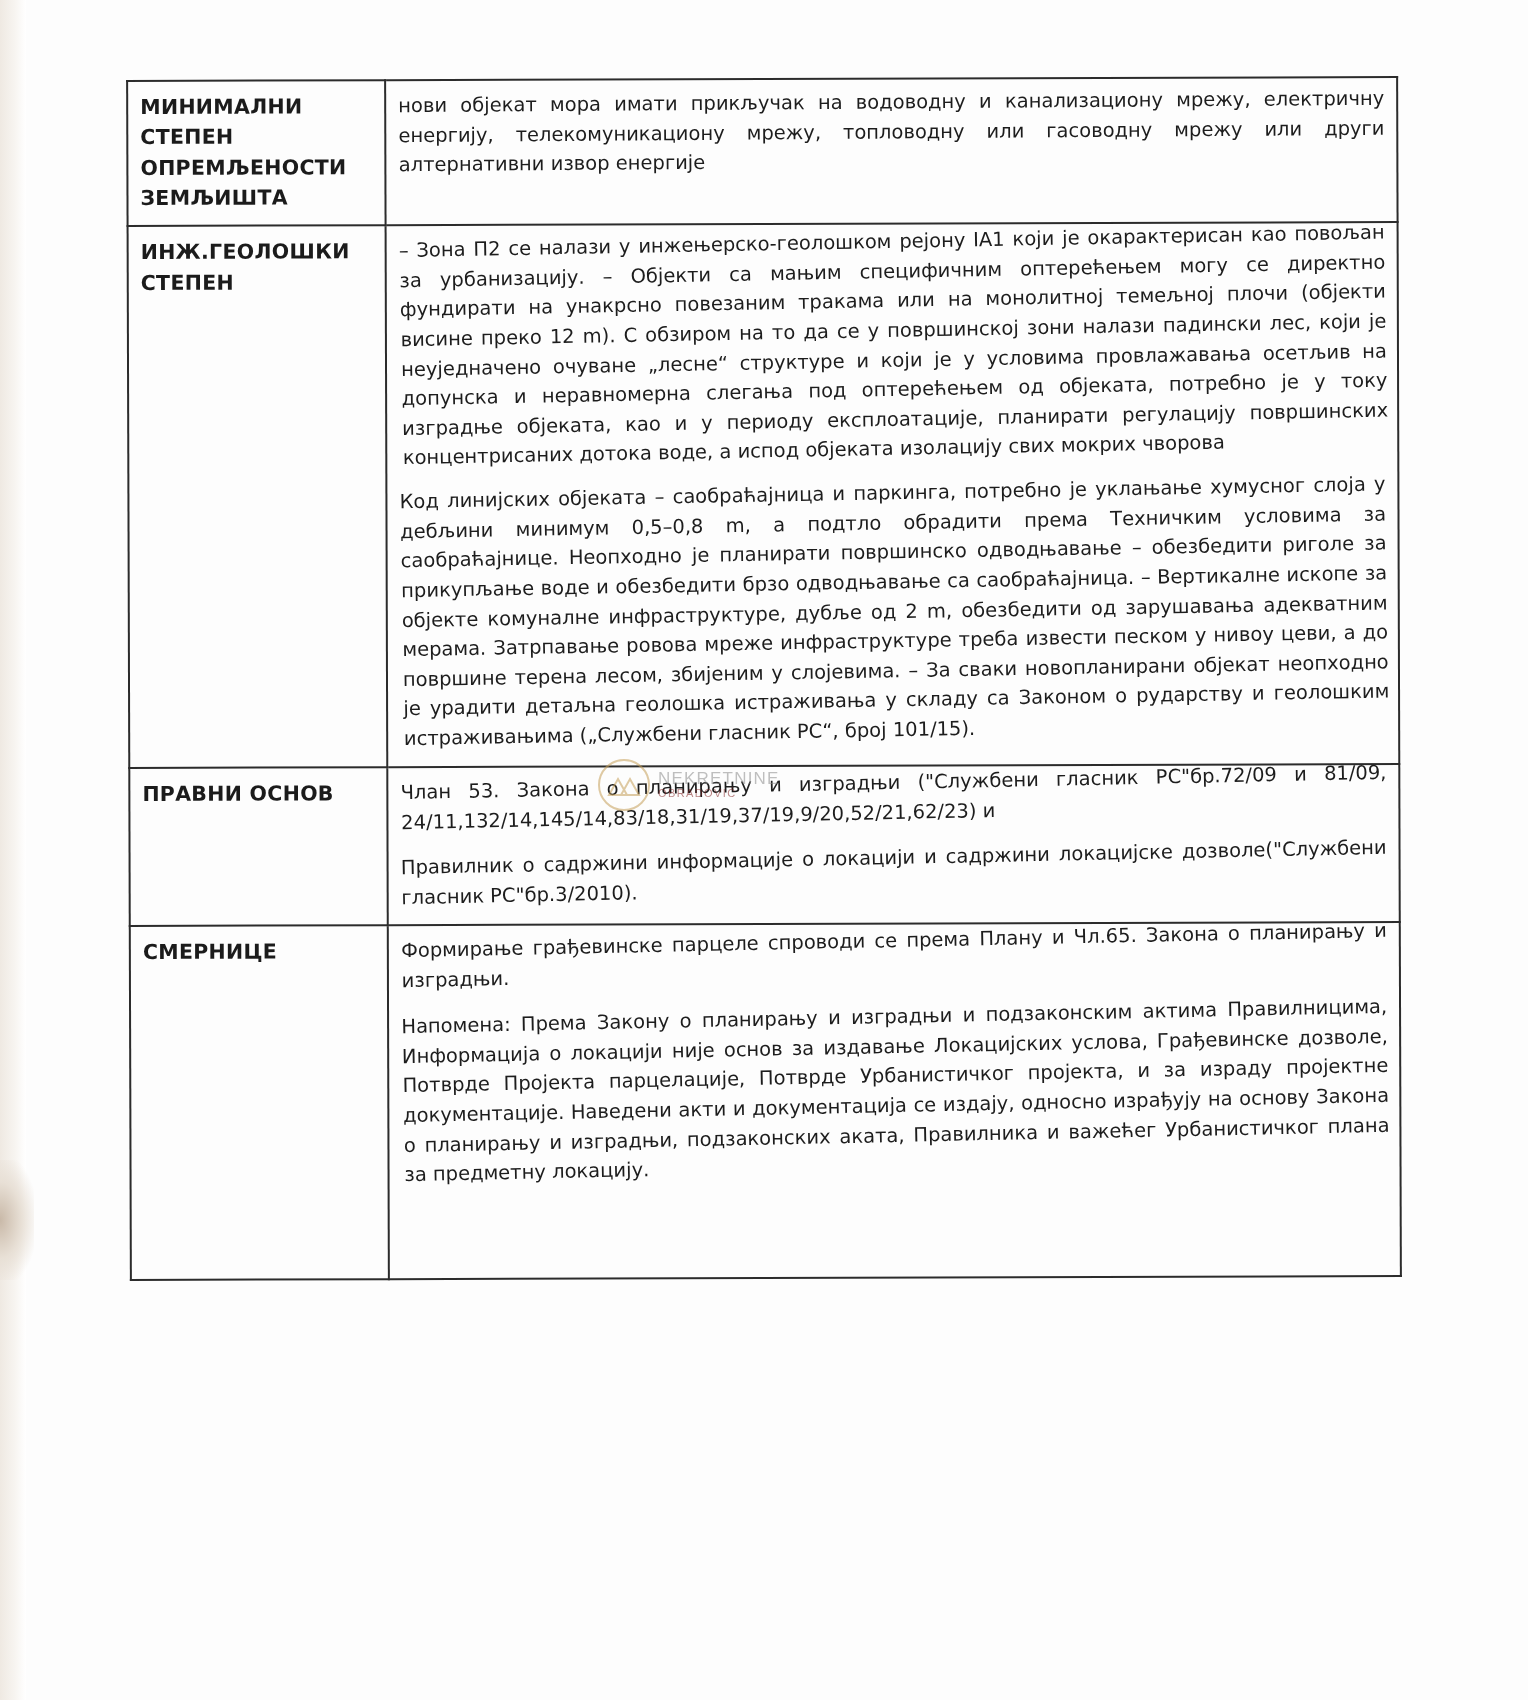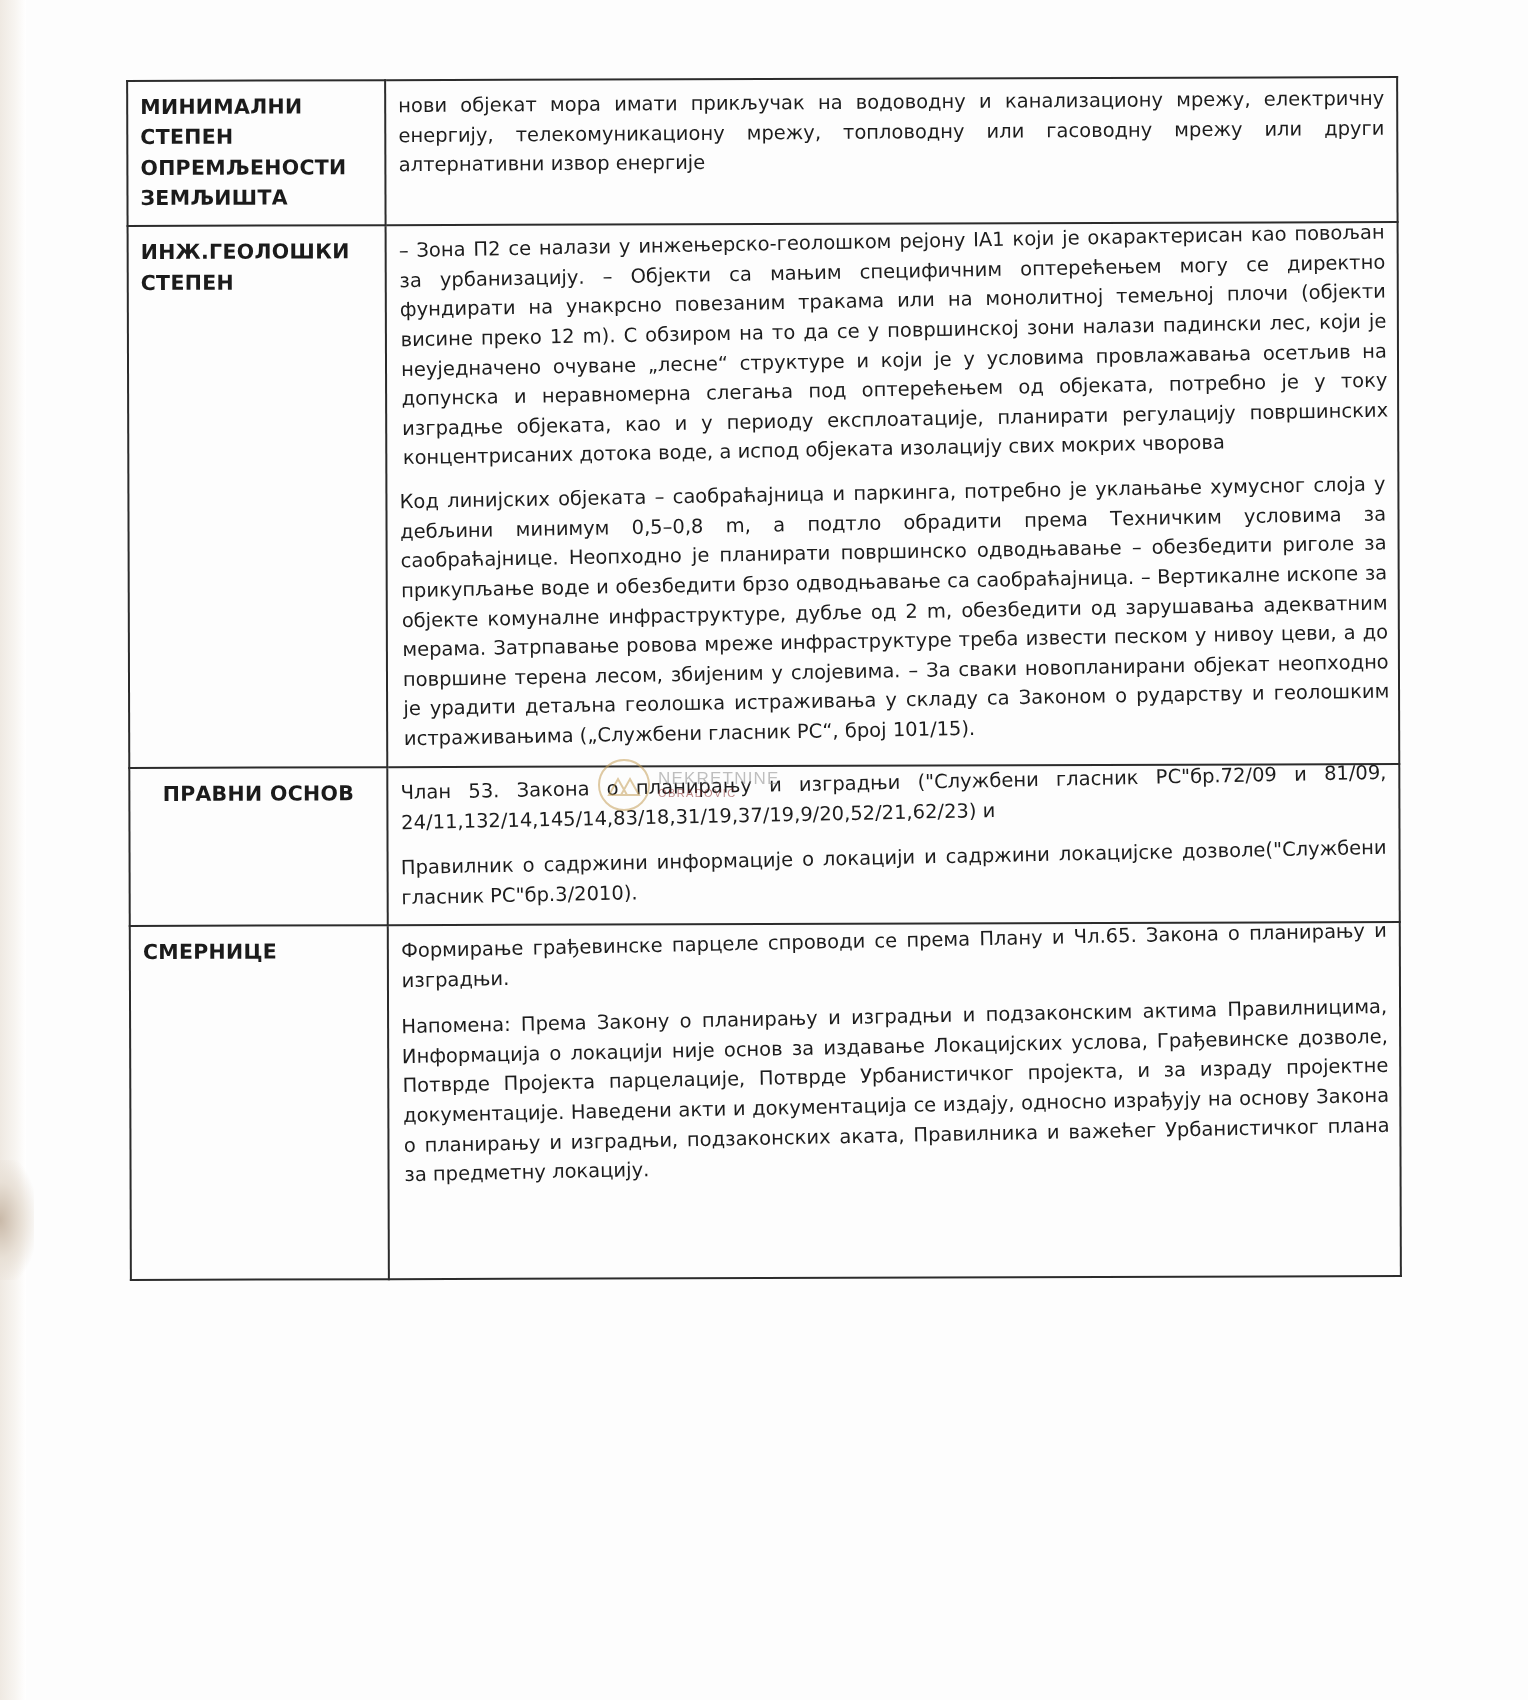--- a/index.html
+++ b/index.html
@@ -84,21 +84,21 @@
   .row-guide .p1 { transform: rotate(-1.0deg); transform-origin: left top; }
   .row-guide .p2 { transform: rotate(-1.0deg); transform-origin: left top; margin-top: 16px; }
 
   .cell-min { height: 118px; }
   .cell-geo { height: 470px; }
   .cell-legal { height: 120px; }
   .cell-guide { height: 330px; }
 
   .label-min { padding-top: 12px; }
   .label-geo { padding-top: 14px; }
-  .label-legal { padding-top: 58px; padding-left: 18px; text-align: center; }
+  .label-legal { padding-top: 58px; padding-left: 18px; }
   .label-guide { padding-top: 96px; padding-left: 18px; }
 
   
   .watermark {
     position: absolute;
     left: 598px;
     top: 758px;
     width: 216px;
     height: 54px;
     display: flex;

